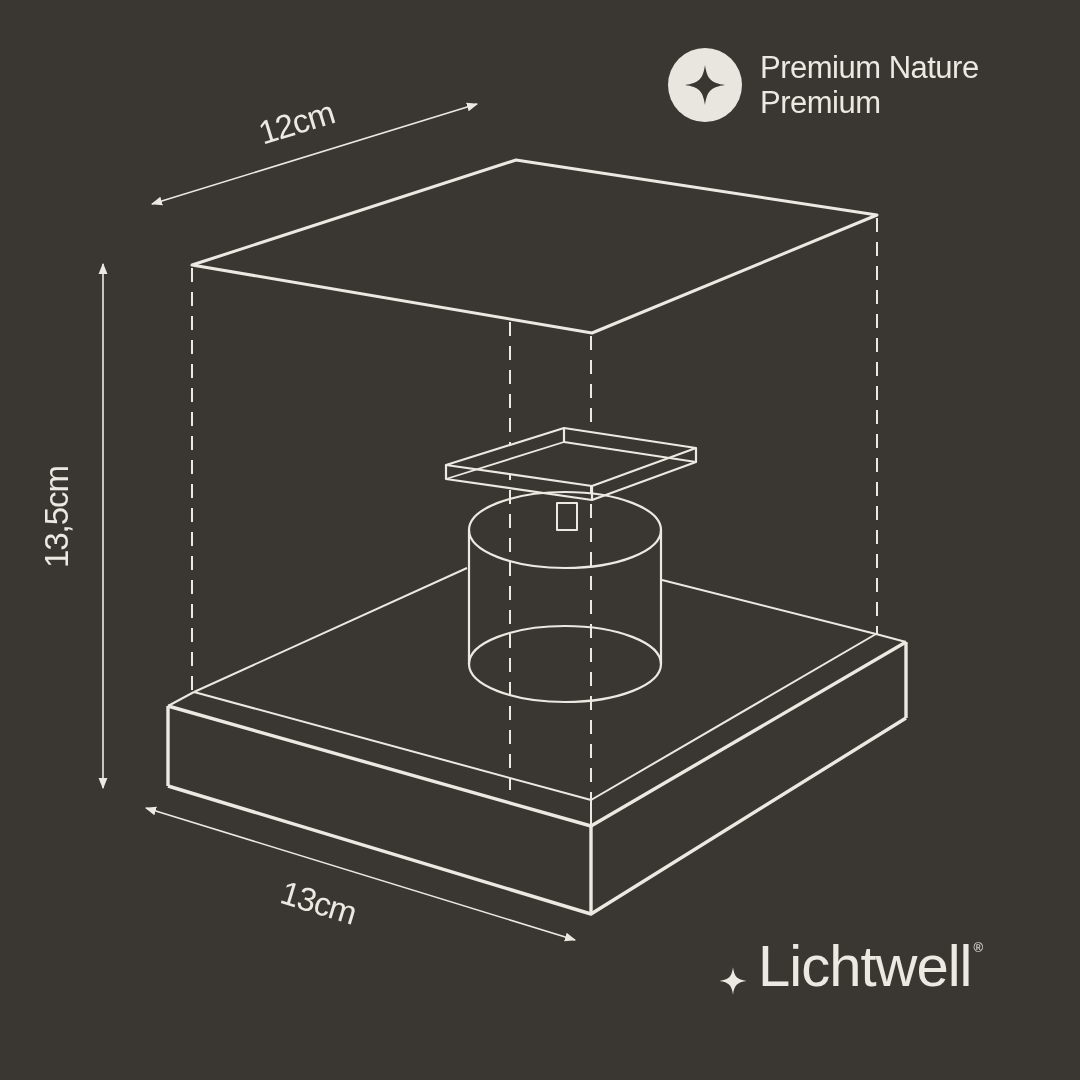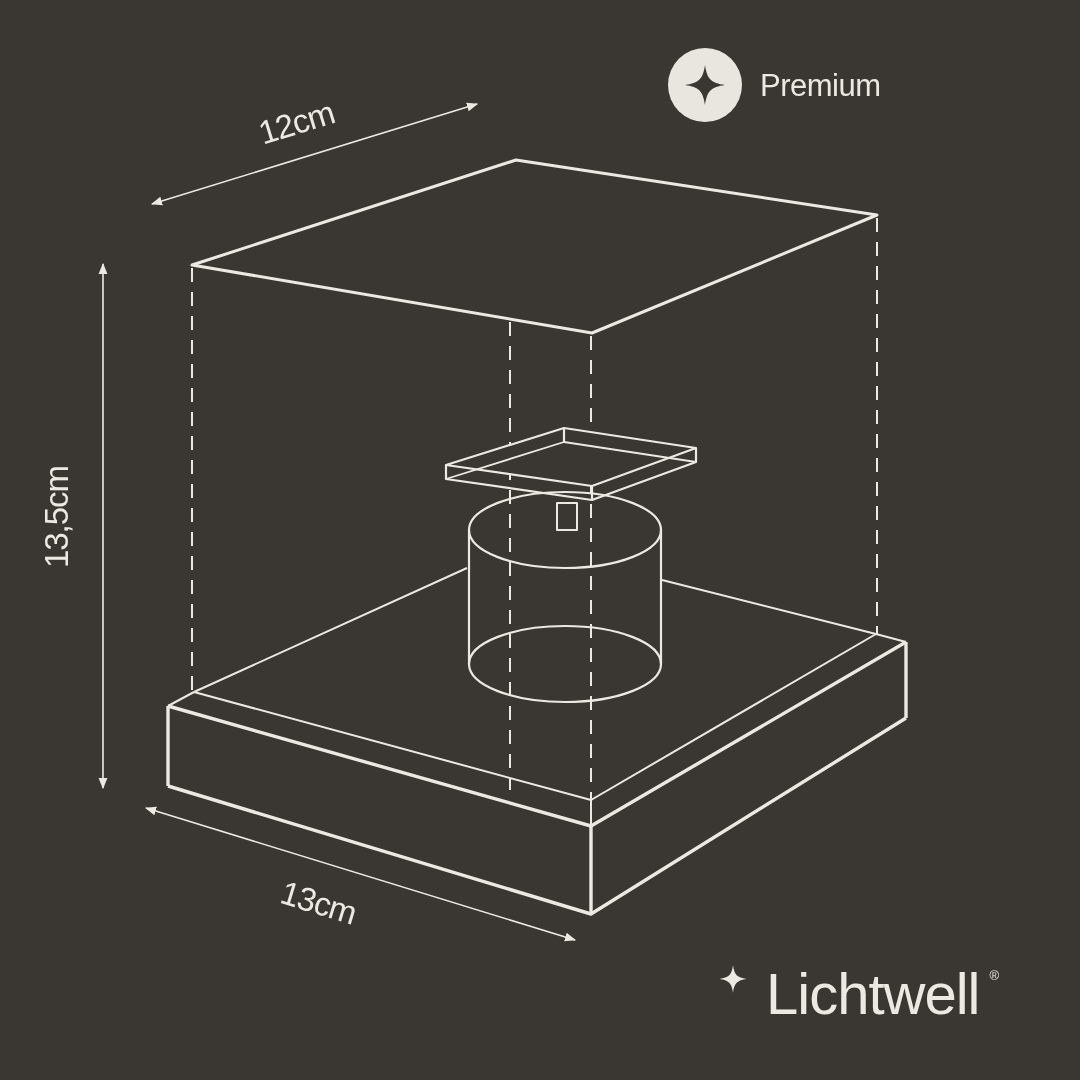--- a/index.html
+++ b/index.html
@@ -18,22 +18,22 @@
     width: 74px; height: 74px; border-radius: 50%;
     background: #e9e6df;
     display: flex; align-items: center; justify-content: center;
   }
   .badge-text {
     margin-left: 18px; color: #ece9e2;
     font-size: 31px; line-height: 35px; letter-spacing: -0.5px;
   }
   .badge-text div { white-space: nowrap; }
   .logo {
-    position: absolute; left: 718px; top: 964px;
-    display: flex; align-items: flex-start; color: #ece9e2; gap: 8px;
+    position: absolute; left: 718px; top: 936px;
+    display: flex; align-items: flex-end; color: #ece9e2;
   }
   .logo-word { font-size: 58px; letter-spacing: -1px; line-height: 60px; margin-left: 10px; }
   .logo-reg { font-size: 13px; align-self: flex-start; margin-top: 4px; margin-left: 2px; }
   .dim-label {
     position: absolute; color: #ece9e2; font-size: 33px; letter-spacing: -1px;
     white-space: nowrap; transform-origin: center center;
   }
 </style>
 </head>
 <body>
@@ -102,20 +102,21 @@
   <div class="dim-label" style="left:6px;top:498px;transform:rotate(-90deg);">13,5cm</div>
   <div class="dim-label" style="left:280px;top:884px;transform:rotate(17deg);">13cm</div>
 
   <div class="badge">
     <div class="badge-circle">
       <svg width="44" height="44" viewBox="0 0 44 44">
         <path d="M22 2 C24 16 28 20 42 22 C28 24 24 28 22 42 C20 28 16 24 2 22 C16 20 20 16 22 2 Z" fill="#3a3632"></path>
       </svg>
     </div>
     <div class="badge-text">
+      <div>Premium Nature</div>
       <div>Premium</div>
     </div>
   </div>
 
   <div class="logo">
     <svg width="30" height="30" viewBox="0 0 44 44">
       <path d="M22 2 C24 16 28 20 42 22 C28 24 24 28 22 42 C20 28 16 24 2 22 C16 20 20 16 22 2 Z" fill="#ece9e2"></path>
     </svg>
     <span class="logo-word">Lichtwell</span>
     <span class="logo-reg">®</span>

